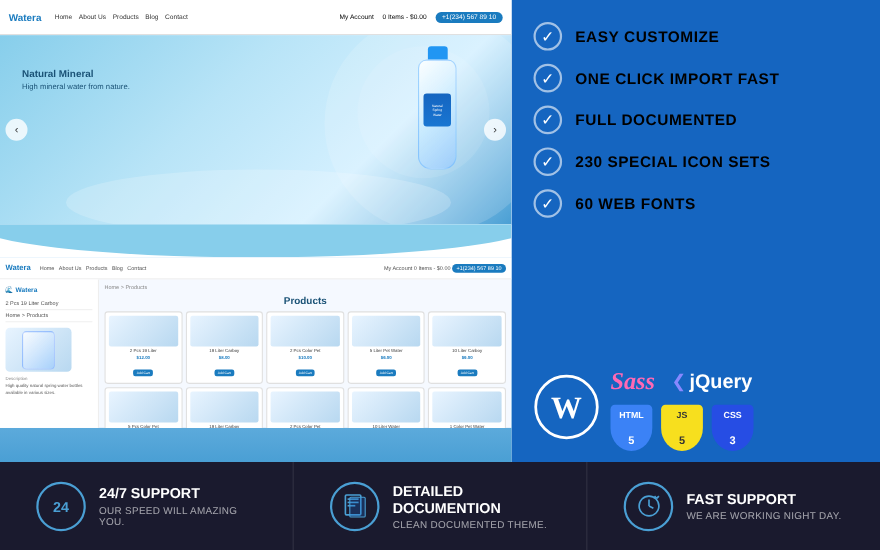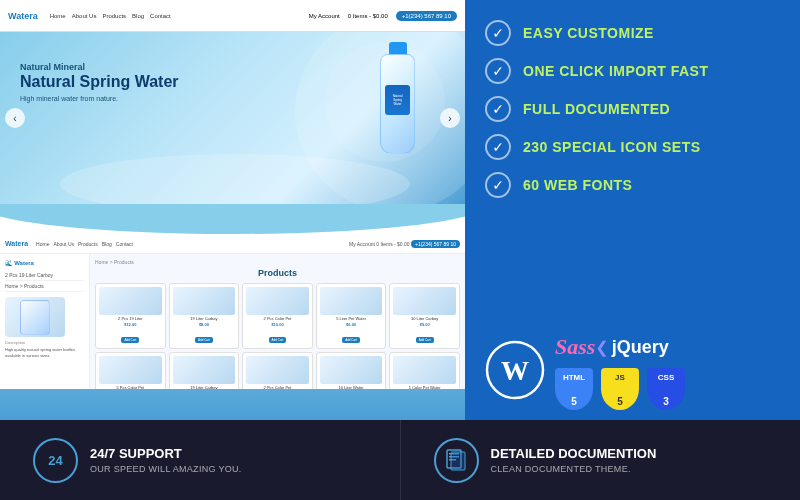--- a/index.html
+++ b/index.html
@@ -323,37 +323,38 @@
       justify-content: center;
       margin-right: 12px;
       flex-shrink: 0;
       font-size: 14px;
     }
 
     .feature-text {
       font-size: 14px;
       font-weight: bold;
       letter-spacing: 0.5px;
-      color: #bef264;
+      color: #000000;
     }
 
     .tech-logos {
       display: flex;
       justify-content: space-between;
       align-items: center;
       margin-top: 5px;
     }
 
     .right-tech {
       flex: 1;
       margin-left: 10px;
     }
 
     .sass-jquery-row {
       display: flex;
+      gap: 15px;
       margin-bottom: 8px;
     }
 
     .sass-text {
       font-family: Georgia, serif;
       font-size: 22px;
       font-style: italic;
       color: #ff69b4;
       font-weight: bold;
     }
@@ -476,23 +477,20 @@
     <div class="hero-section">
 
       <div style="position:absolute;top:0;left:0;right:0;bottom:0;overflow:hidden;">
         <div style="position:absolute;top:-20px;right:-30px;width:200px;height:200px;background:rgba(255,255,255,0.15);border-radius:50%;"></div>
         <div style="position:absolute;top:10px;right:20px;width:120px;height:120px;background:rgba(255,255,255,0.1);border-radius:50%;"></div>
         <div style="position:absolute;bottom:-10px;left:60px;width:350px;height:60px;background:rgba(255,255,255,0.2);border-radius:50%;"></div>
       </div>
 
       <div class="hero-text">
         <div class="subtitle">Natural Mineral</div>
-        <div class="title">
-          <span>Natural Spring Water</span>
-        </div>
         <div class="desc">High mineral water from nature.</div>
       </div>
 
       <div class="water-bottle">
         <div class="bottle-cap"></div>
         <div class="bottle-shape">
           <div class="bottle-label">
             <div class="bottle-label-text">Natural<br>Spring<br>Water</div>
           </div>
         </div>
@@ -691,13 +689,28 @@
         <rect x="5" y="11" width="7" height="1.5" fill="#4a9fd4"></rect>
         <rect x="7" y="4" width="14" height="18" rx="1" stroke="#4a9fd4" stroke-width="1" fill="rgba(26,100,192,0.3)"></rect>
       </svg>
     </div>
     <div class="bottom-text-container">
       <div class="bottom-title">DETAILED DOCUMENTION</div>
       <div class="bottom-desc">CLEAN DOCUMENTED THEME.</div>
     </div>
   </div>
 
+  <div class="bottom-item">
+    <div class="bottom-icon">
+      <svg width="24" height="24" viewBox="0 0 24 24" fill="none">
+        <circle cx="12" cy="12" r="9" stroke="#4a9fd4" stroke-width="1.5" fill="none"></circle>
+        <line x1="12" y1="12" x2="12" y2="6" stroke="#4a9fd4" stroke-width="1.5"></line>
+        <line x1="12" y1="12" x2="16" y2="14" stroke="#4a9fd4" stroke-width="1.5"></line>
+        <line x1="19" y1="5" x2="21" y2="3" stroke="#4a9fd4" stroke-width="1.5"></line>
+        <line x1="19" y1="5" x2="17" y2="3" stroke="#4a9fd4" stroke-width="1.5"></line>
+      </svg>
+    </div>
+    <div class="bottom-text-container">
+      <div class="bottom-title">FAST SUPPORT</div>
+      <div class="bottom-desc">WE ARE WORKING NIGHT DAY.</div>
+    </div>
+  </div>
 </div>
 
 </body></html>

